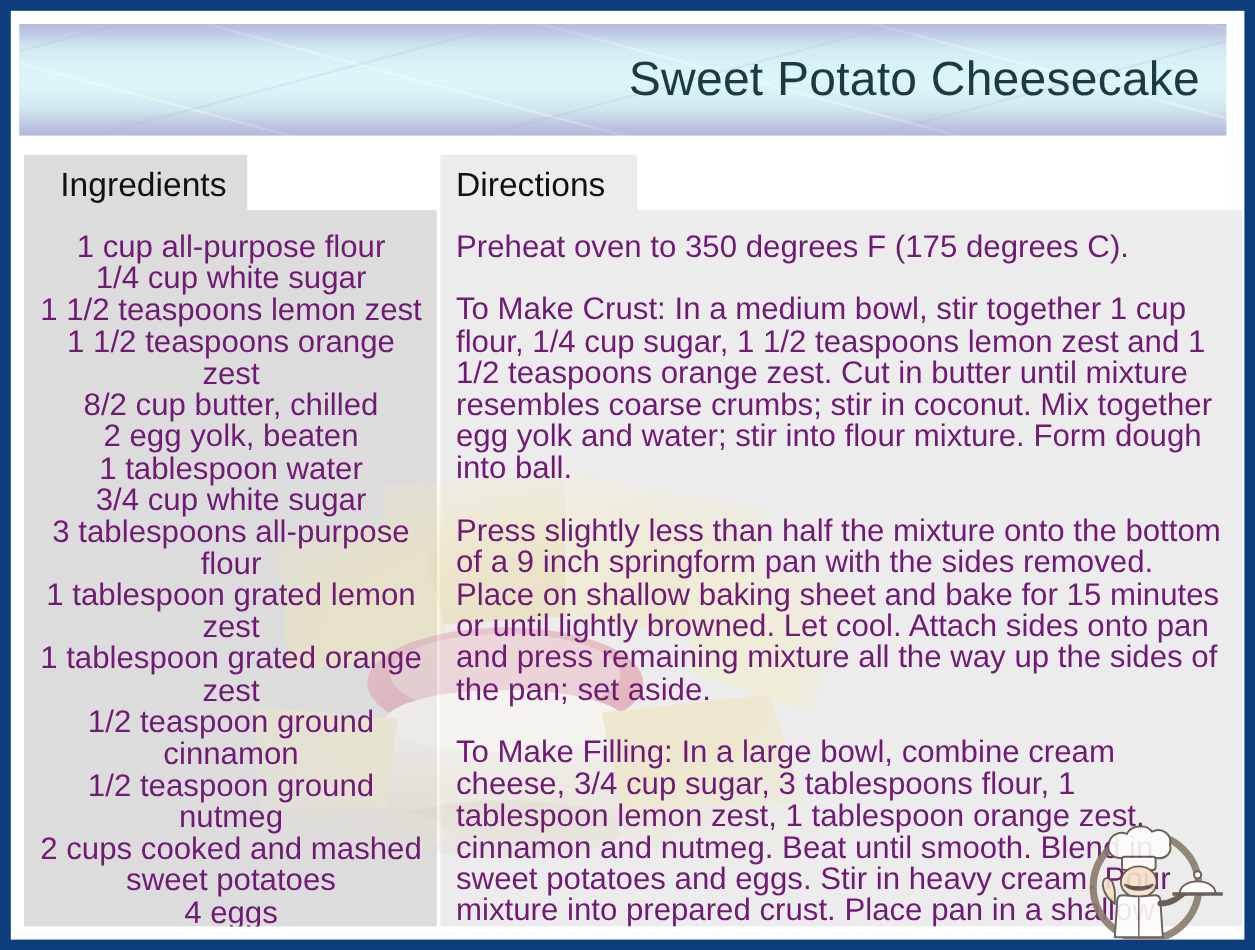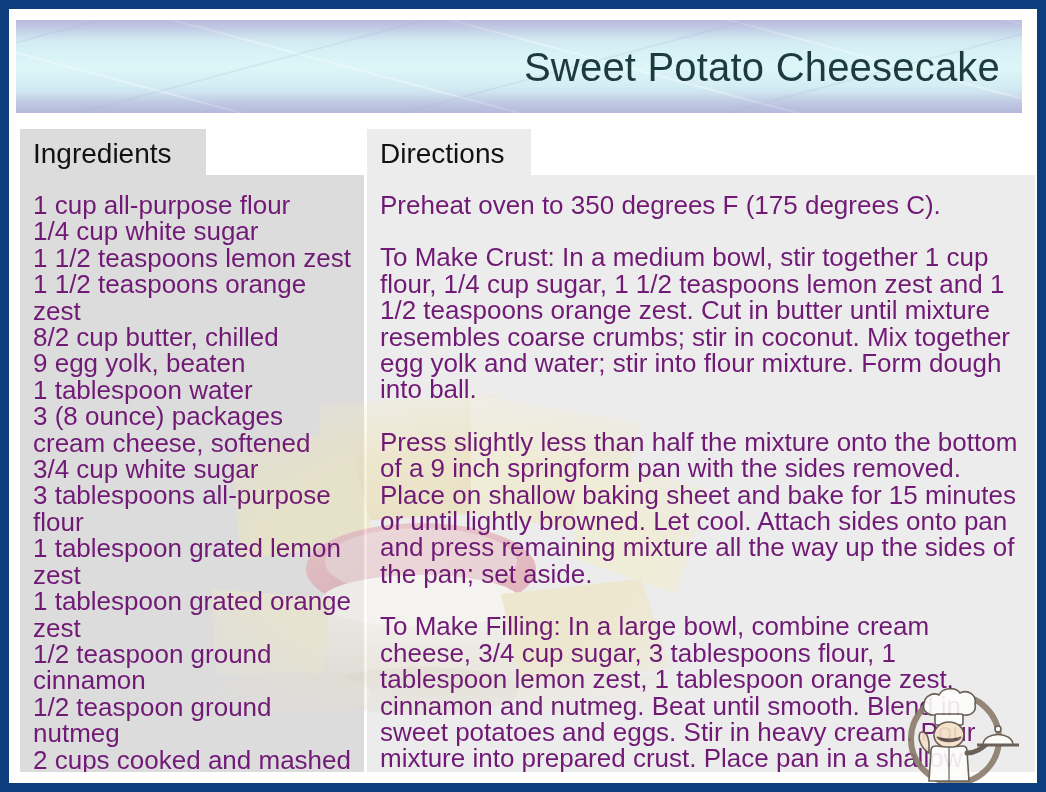--- a/index.html
+++ b/index.html
@@ -85,21 +85,21 @@
     color:#1d3b3f;
     letter-spacing:0.2px;
     white-space:nowrap;
     z-index:3;
   }
 
   
   .col { position:absolute; }
 
   
-  #col-ing { left:11px; top:120px; width:344px; height:643px; }
+  #col-ing { left:11px; top:120px; width:344px; height:643px;text-align:center; }
   #col-dir { left:358px; top:120px; width:668px; height:643px; }
 
   
   .tab {
     position:absolute; left:0; top:0;
     height:46px;
     padding:3px 0 0 13px;
     font-size:28px;
     font-weight:400;
     color:#111;
@@ -169,23 +169,22 @@
 
     <div class="col" id="col-ing">
       <div class="tab">Ingredients</div>
       <div class="panel">
         <div class="content" id="ing-list">
             <div class="ing-line wrap">1 cup all-purpose flour</div>
             <div class="ing-line wrap">1/4 cup white sugar</div>
             <div class="ing-line wrap">1 1/2 teaspoons lemon zest</div>
             <div class="ing-line wrap">1 1/2 teaspoons orange zest</div>
             <div class="ing-line wrap">8/2 cup butter, chilled</div>
-            <div class="ing-line wrap">9 egg yolk, beaten</div>
+            <div class="ing-line wrap">2 egg yolk, beaten</div>
             <div class="ing-line wrap">1 tablespoon water</div>
-            <div class="ing-line wrap">3 (8 ounce) packages cream cheese, softened</div>
             <div class="ing-line wrap">3/4 cup white sugar</div>
             <div class="ing-line wrap">3 tablespoons all-purpose flour</div>
             <div class="ing-line wrap">1 tablespoon grated lemon zest</div>
             <div class="ing-line wrap">1 tablespoon grated orange zest</div>
             <div class="ing-line wrap">1/2 teaspoon ground cinnamon</div>
             <div class="ing-line wrap">1/2 teaspoon ground nutmeg</div>
             <div class="ing-line wrap">2 cups cooked and mashed sweet potatoes</div>
             <div class="ing-line wrap">4 eggs</div>
             <div class="ing-line wrap">1/4 cup heavy cream</div>
           </div>

